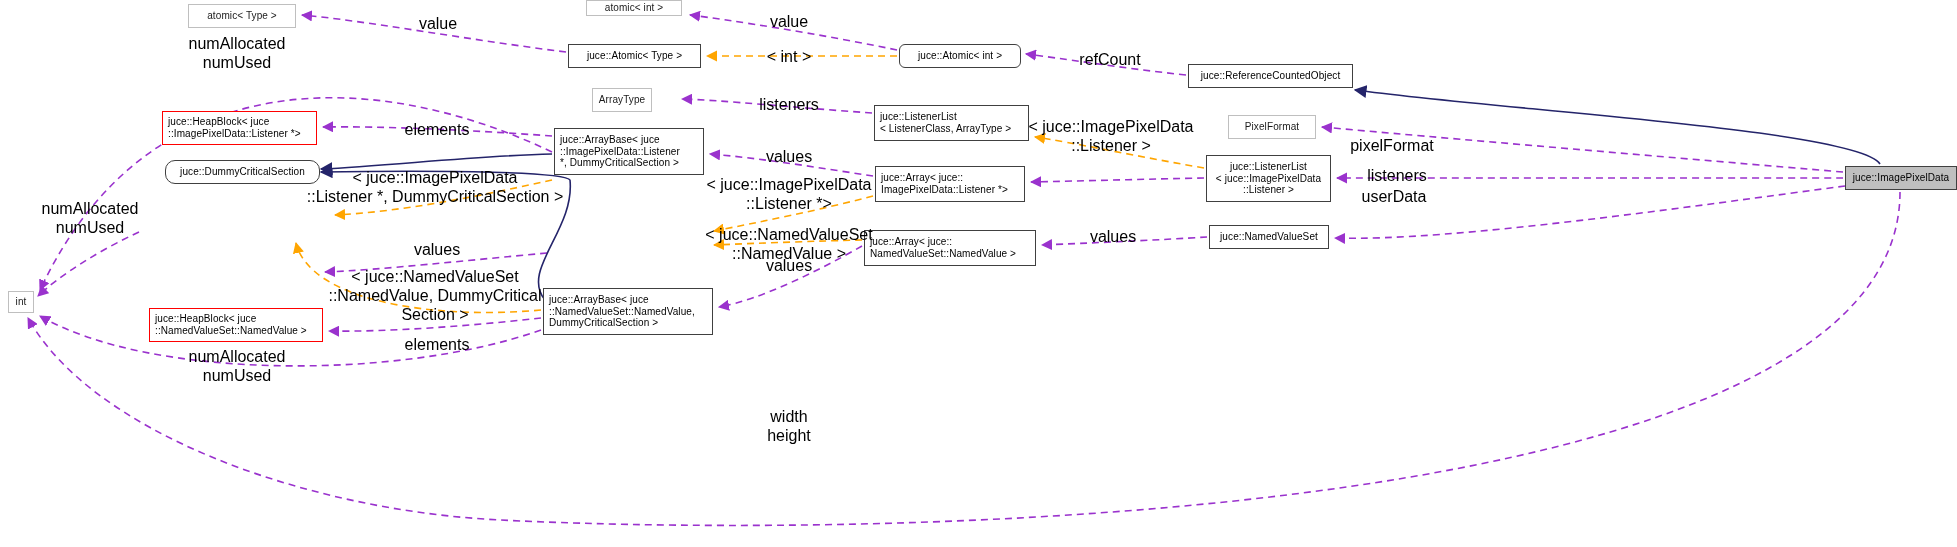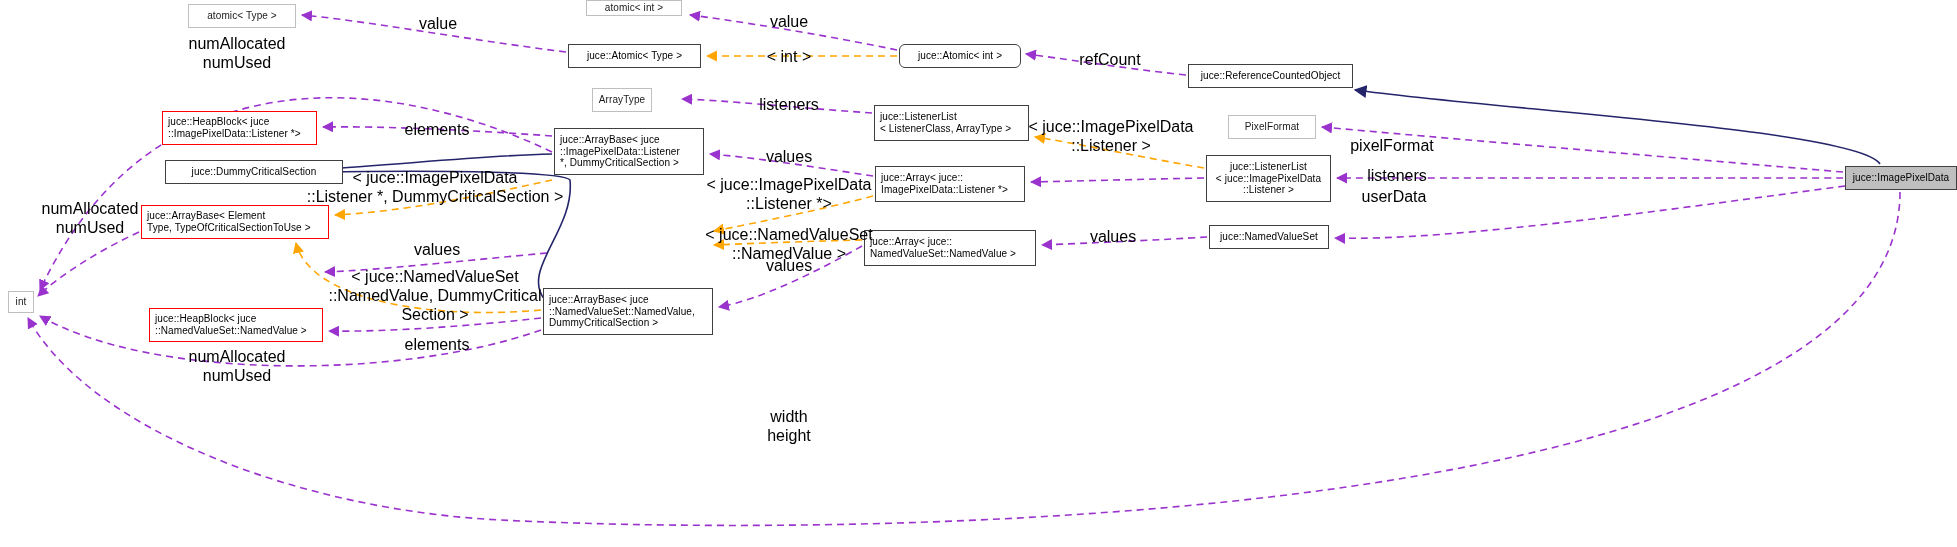--- a/index.html
+++ b/index.html
@@ -143,25 +143,23 @@
   <div class="node n-solid" style="left:874px;  top:105px; width:155px; height:36px; justify-content:flex-start; text-align:left; padding-left:5px;">juce::ListenerList
 &lt; ListenerClass, ArrayType &gt;</div>
   <div class="node n-grey" style="left:1228px; top:115px; width:88px;  height:24px;">PixelFormat</div>
   <div class="node n-solid" style="left:554px;  top:128px; width:150px; height:47px; justify-content:flex-start; text-align:left; padding-left:5px;">juce::ArrayBase&lt; juce
 ::ImagePixelData::Listener
 *, DummyCriticalSection &gt;</div>
   <div class="node n-solid" style="left:1206px; top:155px; width:125px; height:47px;">juce::ListenerList
 &lt; juce::ImagePixelData
 ::Listener &gt;</div>
   <div class="node n-current" style="left:1845px; top:166px; width:112px; height:24px;">juce::ImagePixelData</div>
-  <div class="node n-solid" style="left:165px;  top:160px; width:178px; height:24px;">juce::DummyCriticalSection</div>
+  <div class="node n-solid" style="left:165px;  top:160px; width:155px; height:24px;border-radius:10px;">juce::DummyCriticalSection</div>
   <div class="node n-solid" style="left:875px;  top:166px; width:150px; height:36px; justify-content:flex-start; text-align:left; padding-left:5px;">juce::Array&lt; juce::
 ImagePixelData::Listener *&gt;</div>
-  <div class="node n-red" style="left:141px;  top:205px; width:188px; height:34px; justify-content:flex-start; text-align:left; padding-left:5px;">juce::ArrayBase&lt; Element
-Type, TypeOfCriticalSectionToUse &gt;</div>
   <div class="node n-solid" style="left:864px;  top:230px; width:172px; height:36px; justify-content:flex-start; text-align:left; padding-left:5px;">juce::Array&lt; juce::
 NamedValueSet::NamedValue &gt;</div>
   <div class="node n-solid" style="left:1209px; top:225px; width:120px; height:24px;">juce::NamedValueSet</div>
   <div class="node n-grey" style="left:8px;    top:291px; width:26px;  height:22px;">int</div>
   <div class="node n-solid" style="left:543px;  top:288px; width:170px; height:47px; justify-content:flex-start; text-align:left; padding-left:5px;">juce::ArrayBase&lt; juce
 ::NamedValueSet::NamedValue,
 DummyCriticalSection &gt;</div>
   <div class="node n-red" style="left:149px;  top:308px; width:174px; height:34px; justify-content:flex-start; text-align:left; padding-left:5px;">juce::HeapBlock&lt; juce
 ::NamedValueSet::NamedValue &gt;</div>
 

